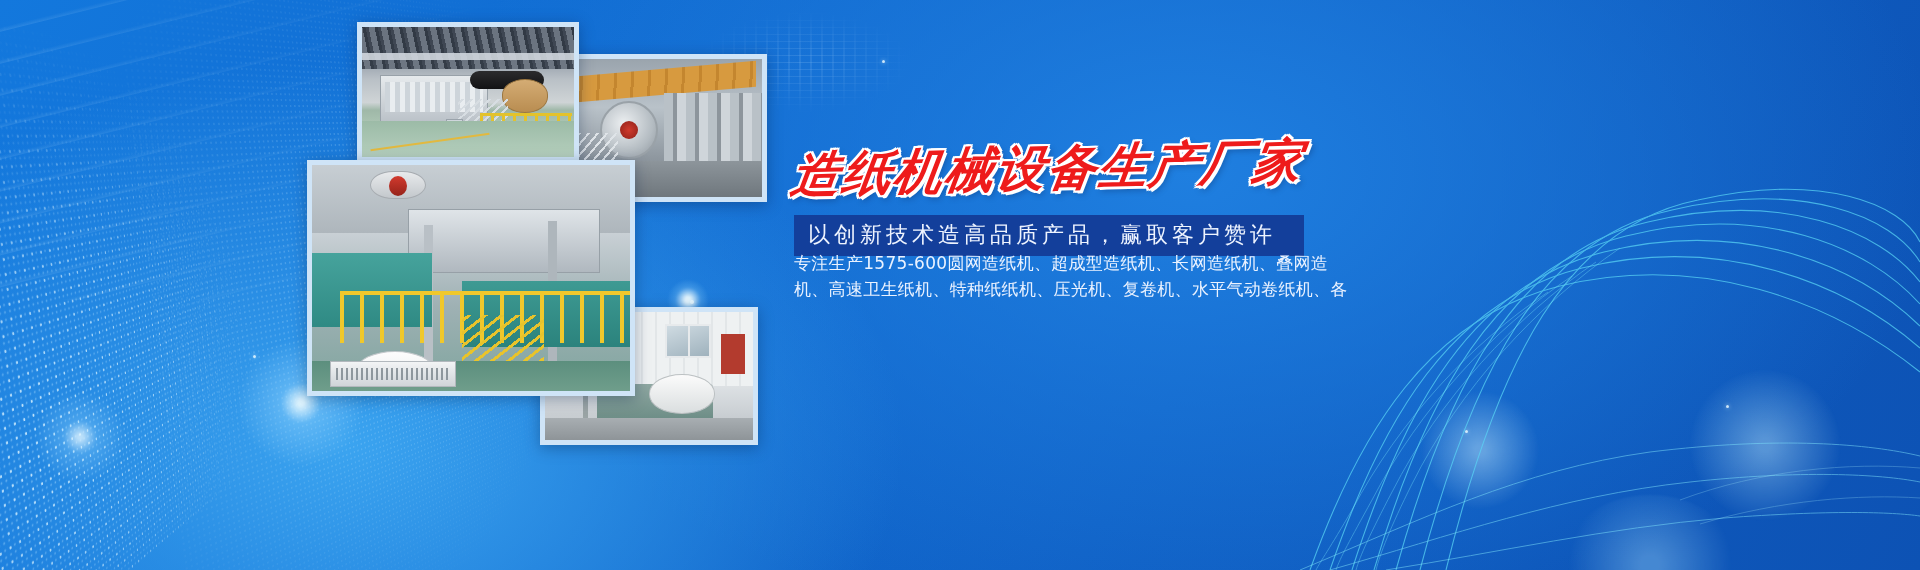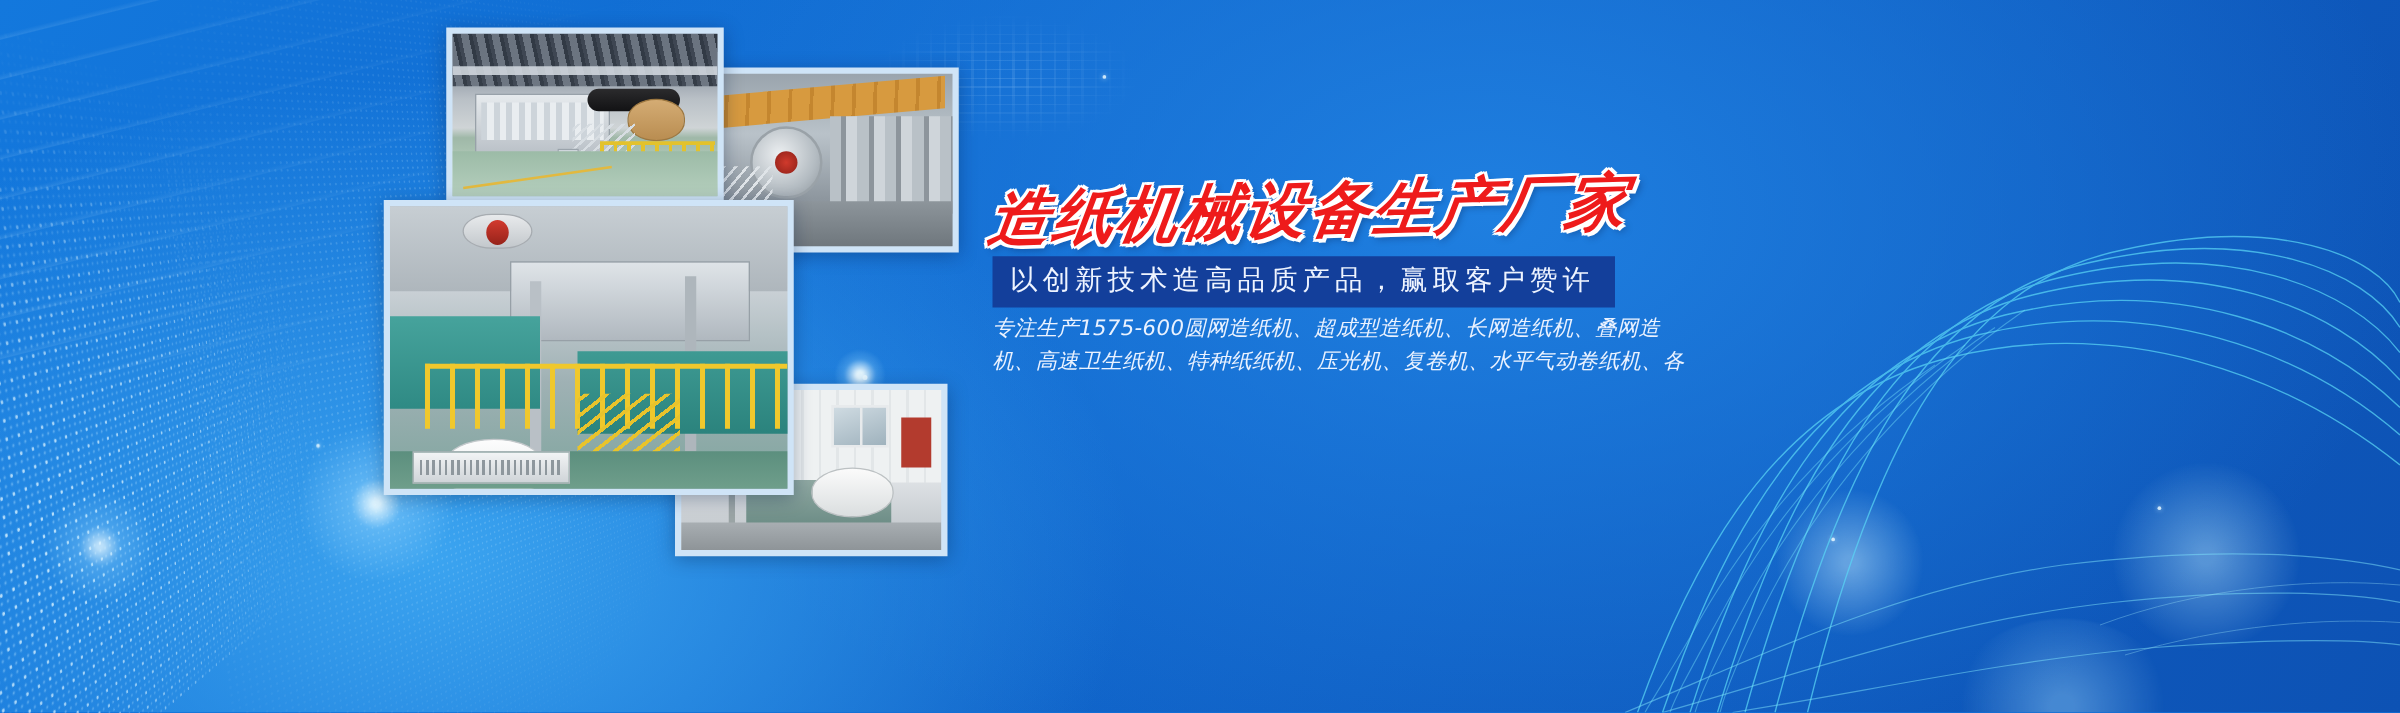--- a/index.html
+++ b/index.html
@@ -209,35 +209,35 @@
     white-space:nowrap;
     font-style:italic;
     transform:skewX(-9deg) rotate(-1.6deg);
     text-shadow:
       2px 0 0 #fff, -2px 0 0 #fff, 0 2px 0 #fff, 0 -2px 0 #fff,
       2px 2px 0 #fff, -2px 2px 0 #fff, 2px -2px 0 #fff, -2px -2px 0 #fff,
       3px 3px 0 #fff, 4px 4px 6px rgba(0,20,60,.35);
   }
 
   .tagline-wrap{
-    position:absolute; left:8px; top:205px;
+    position:absolute; left:8px; top:215px;
     background:#133f9b;
-    padding:7px 16px 8px 14px;
+    padding:7px 28px 8px 14px;
   }
   .tagline{
     font-size:22px; line-height:26px; color:#eef4ff;
     letter-spacing:4px; white-space:nowrap; font-weight:normal;
   }
 
   .desc{
     position:absolute; left:8px; top:250px; width:490px;
     font-size:17px; line-height:26px; color:#eaf2ff;
     letter-spacing:.3px;
   }
-  .desc .line{ display:block; white-space:nowrap;font-style:italic; }
+  .desc .line{ display:block; white-space:nowrap; }
 </style>
 </head>
 <body>
 
 <div class="banner">
 
   <div class="bg-layer">
     <div class="dot-grid"></div>
     <div class="dot-grid fine"></div>
     <div class="streaks"></div>

